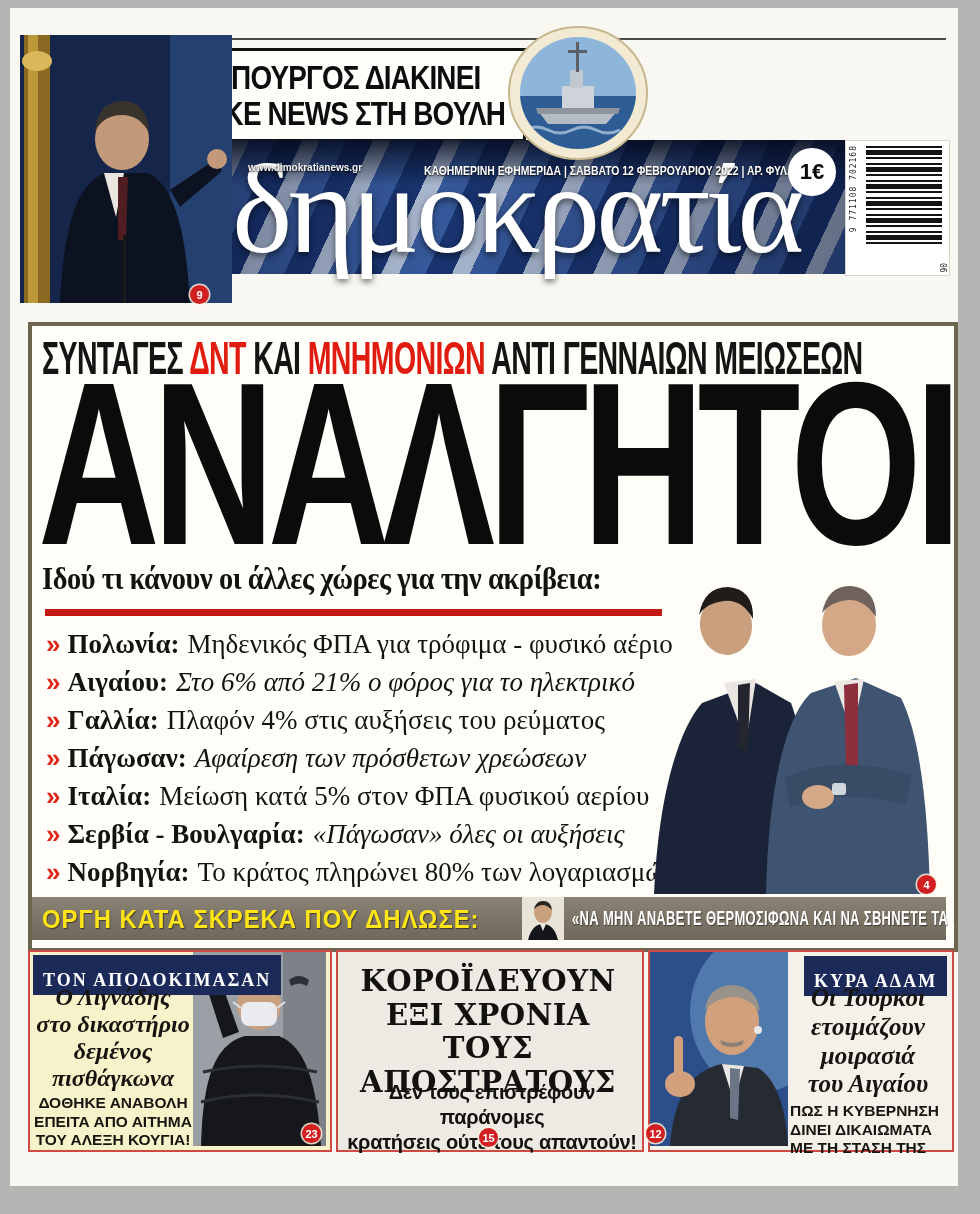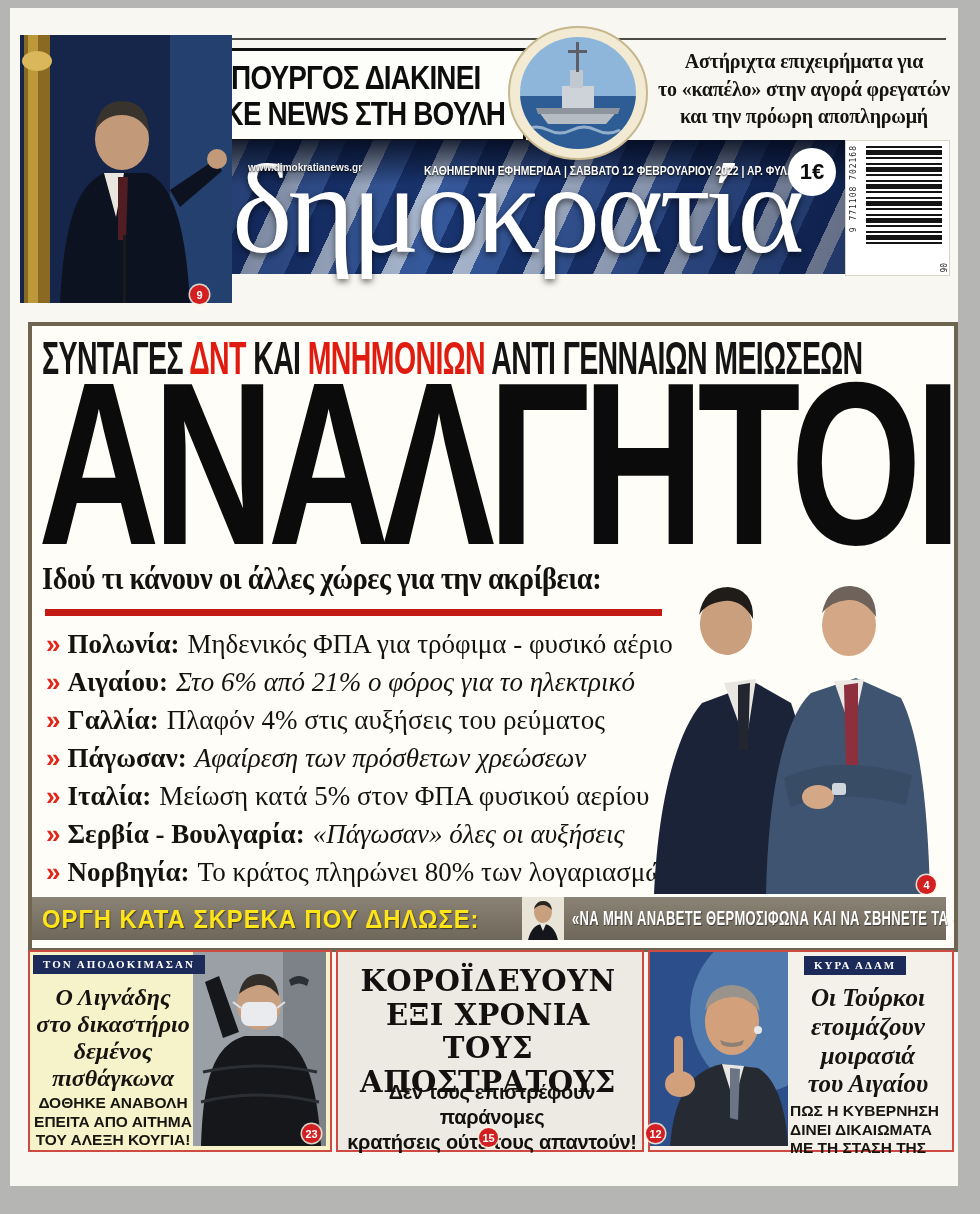--- a/index.html
+++ b/index.html
@@ -87,21 +87,21 @@
   #strip-photo{position:absolute;left:490px;top:0;width:42px;height:43px;}
   #strip-right{position:absolute;left:540px;top:9px;font-weight:800;font-size:21px;color:#fff;
         white-space:nowrap;transform:scaleX(.62);transform-origin:0 0;letter-spacing:.5px;
         text-shadow:1px 1px 1px rgba(0,0,0,.5);}
 
   
   .story{top:942px;height:198px;border:2px solid #cf4a42;background:#fff;z-index:5;}
   #story-lignadis{left:18px;width:300px;background:#f6f3cb;}
   #lignadis-photo{position:absolute;left:163px;top:0;width:133px;height:194px;}
   .tagbar{position:absolute;background:#1c2a5a;color:#fff;font-weight:700;letter-spacing:2px;
-        font-size:11px;padding:3px 10px 4px;font-family:"Liberation Serif",serif;}
+        font-size:18px;padding:15px 10px 4px;font-family:"Liberation Serif",serif;}
   #tag-lignadis{left:3px;top:3px;}
   #title-lignadis{position:absolute;left:2px;top:32px;width:162px;text-align:center;
         font-style:italic;font-weight:700;font-size:24px;line-height:1.12;color:#17130e;}
   #sub-lignadis{position:absolute;left:4px;top:142px;width:158px;text-align:center;
         font-weight:800;font-size:15.5px;line-height:1.2;color:#17150f;}
   #badge-23{position:absolute;left:272px;top:172px;}
 
   #story-veterans{left:326px;width:304px;background:#eceae2;}
   #title-veterans{position:absolute;left:0;top:12px;width:300px;text-align:center;
         font-family:"DejaVu Serif",serif;font-weight:700;font-size:30px;line-height:1.12;
@@ -170,23 +170,20 @@
         <polygon points="28,82 112,82 110,88 30,88" fill="#8d949e"></polygon>
         <rect x="54" y="60" width="32" height="22" fill="#cdd3d9"></rect>
         <rect x="62" y="44" width="13" height="18" fill="#c2c8cf"></rect>
         <rect x="68" y="16" width="3" height="30" fill="#5c6066"></rect>
         <rect x="60" y="24" width="19" height="3" fill="#5c6066"></rect>
         <path d="M16,104 q12,-6 24,0 q12,6 24,0 q12,-6 24,0 q12,6 24,0" stroke="#d8e6f2" stroke-width="3" fill="none" opacity=".6"></path>
       </g>
     </svg>
   </div>
 
-  <div id="teaser" class="abs serif prelines">Αστήριχτα επιχειρήματα για
-το «καπέλο» στην αγορά φρεγατών
-και την πρόωρη αποπληρωμή</div>
 
   <div id="masthead" class="abs">
     <div id="mast-site" class="abs sans">www.dimokratianews.gr</div>
     <div id="mast-date" class="abs sans">ΚΑΘΗΜΕΡΙΝΗ ΕΦΗΜΕΡΙΔΑ | ΣΑΒΒΑΤΟ 12 ΦΕΒΡΟΥΑΡΙΟΥ 2022 | ΑΡ. ΦΥΛ. 3.287</div>
     <div id="mast-title" class="abs serif">δημοκρατία</div>
     <div id="price-badge" class="abs sans">1€</div>
     <div id="barcode" class="abs">
       <div id="barcode-bars"></div>
       <div id="barcode-digits" class="mono">9 771108 702168</div>
       <div id="barcode-small" class="mono">06</div>

